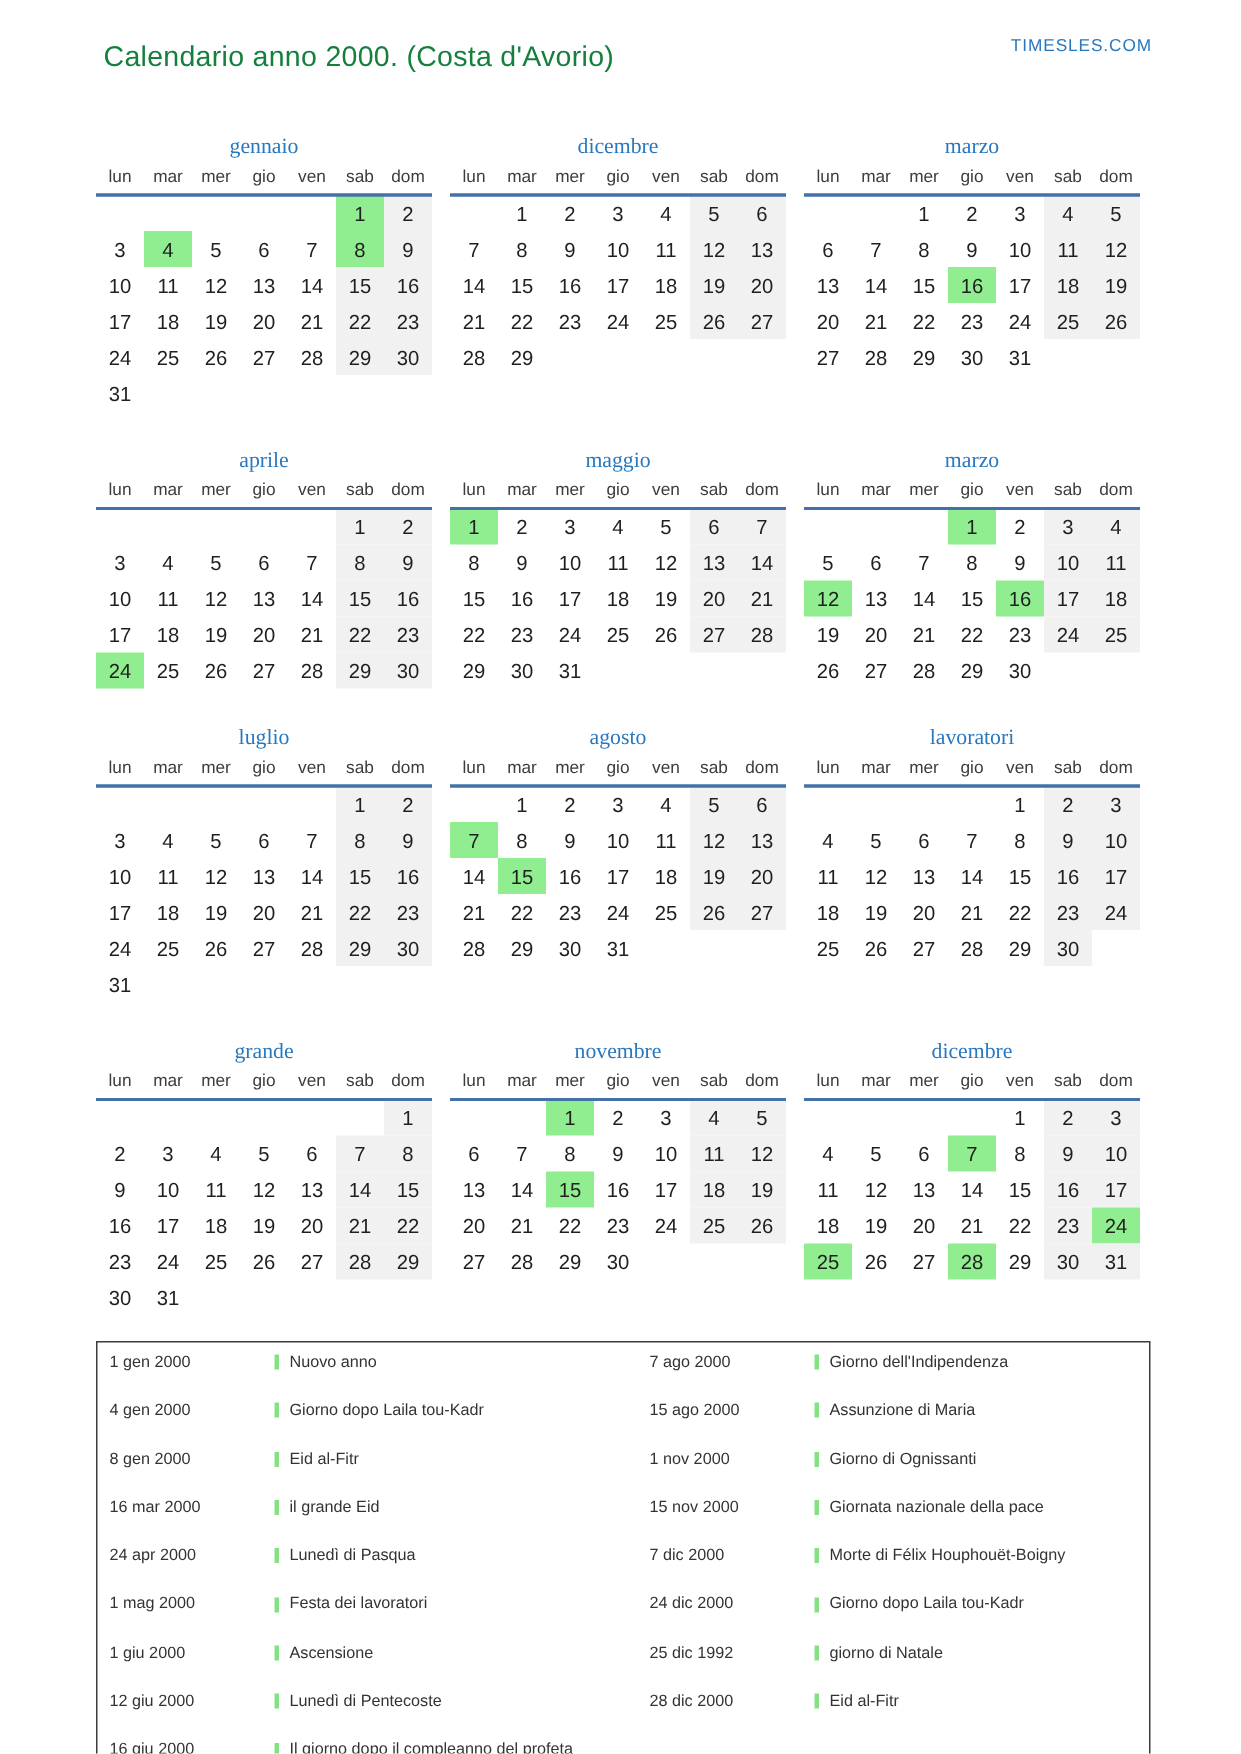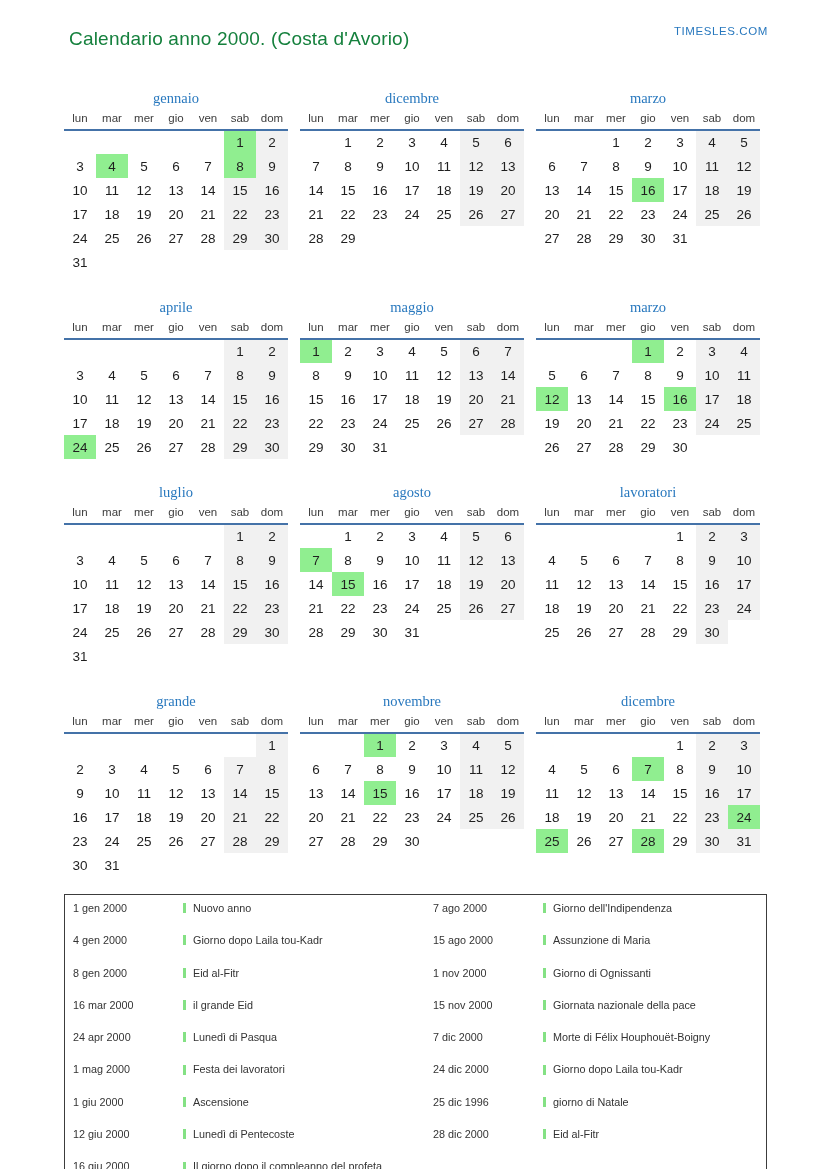--- a/index.html
+++ b/index.html
@@ -906,21 +906,21 @@
         <span class="ldate">7 dic 2000</span>
         <span class="lbar"></span>
         <span>Morte di Félix Houphouët-Boigny</span>
       </div>
       <div class="lentry">
         <span class="ldate">24 dic 2000</span>
         <span class="lbar"></span>
         <span>Giorno dopo Laila tou-Kadr</span>
       </div>
       <div class="lentry">
-        <span class="ldate">25 dic 1996</span>
+        <span class="ldate">25 dic 1992</span>
         <span class="lbar"></span>
         <span>giorno di Natale</span>
       </div>
       <div class="lentry">
         <span class="ldate">28 dic 2000</span>
         <span class="lbar"></span>
         <span>Eid al-Fitr</span>
       </div>
     </div>
   </div>

